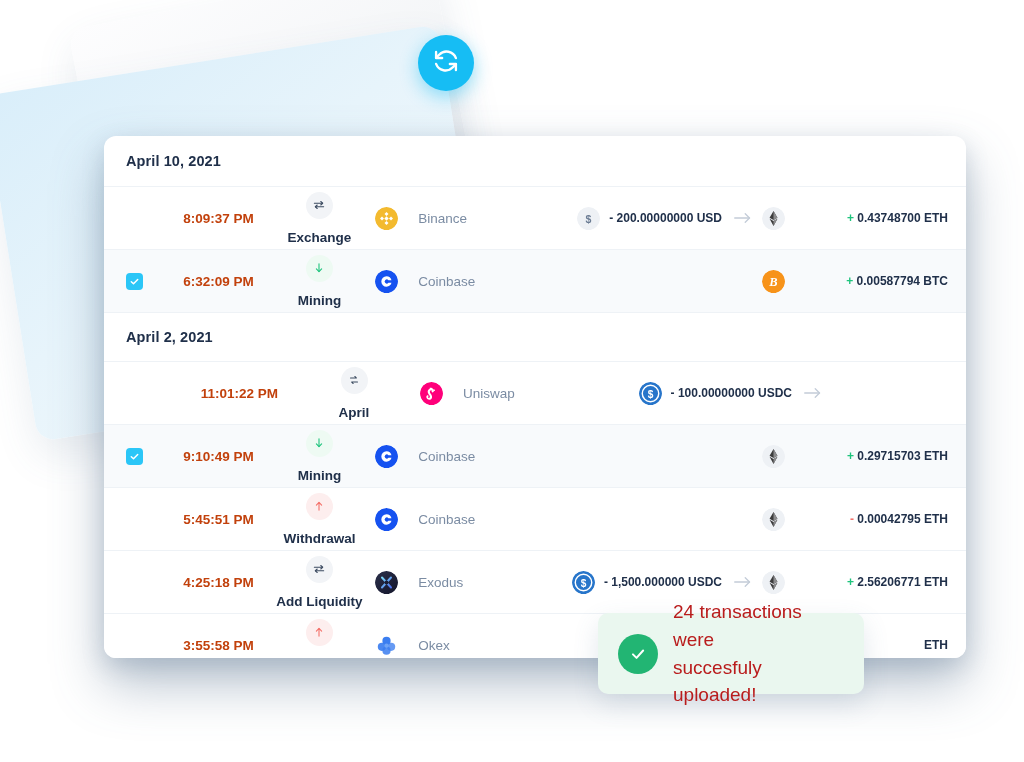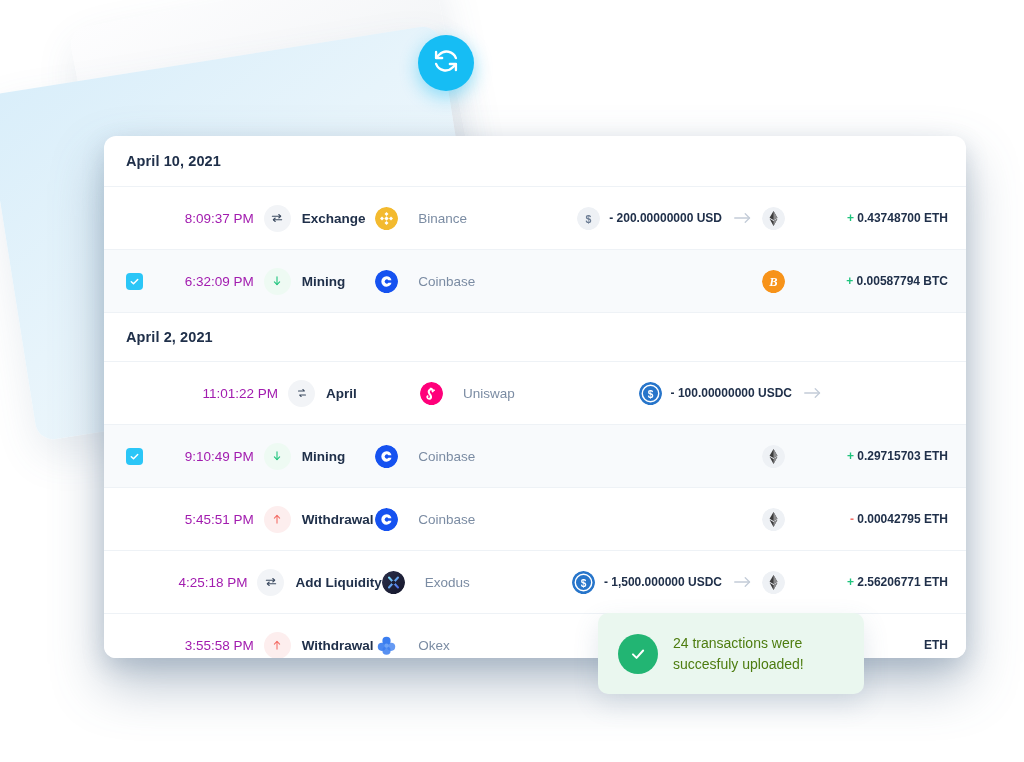--- a/index.html
+++ b/index.html
@@ -79,38 +79,39 @@
   }
   .tx-row.checked { background: #f8fafc; }
 
   .col-time {
     width: 178px;
     display: flex; align-items: center;
     padding-left: 22px;
     gap: 10px;
   }
   .time-text {
-    font-size: 13.5px; color: #a21caf; font-weight: 400;
+    font-size: 13.5px; color: #c2410c; font-weight: 700;
     margin-left: auto; padding-right: 4px;
   }
   .checkbox {
     width: 17px; height: 17px;
     border-radius: 4px;
     background: #2bc6f7;
     display: flex; align-items: center; justify-content: center;
     flex: none;
     cursor: pointer;
   }
   .checkbox svg { width: 11px; height: 11px; }
   .checkbox.hidden { visibility: hidden; }
 
   .col-type {
     width: 138px;
     display: flex; align-items: center; gap: 11px;
     padding-left: 6px;
+    flex-direction: column;
   }
   .type-bubble {
     width: 27px; height: 27px; border-radius: 50%;
     display: flex; align-items: center; justify-content: center;
     flex: none;
   }
   .type-bubble svg { width: 14px; height: 14px; }
   .type-label {
     font-size: 13.5px; font-weight: 700; color: #20304a;
     white-space: nowrap;
@@ -172,21 +173,21 @@
     z-index: 50;
   }
   #toast .check-circle {
     width: 40px; height: 40px; border-radius: 50%;
     background: #22b573;
     display: flex; align-items: center; justify-content: center;
     flex: none;
   }
   #toast .check-circle svg { width: 22px; height: 22px; }
   #toast .toast-text {
-    font-size: 14px; color: #4d7c0f; line-height: 1.45;
+    font-size: 19px; color: #b91c1c; line-height: 1.45;
   }
 </style>
 </head>
 <body>
 
 <div id="stage">
 
   <div class="bg-card" id="card-back"></div>
   <div class="bg-card" id="card-mid"></div>
 

